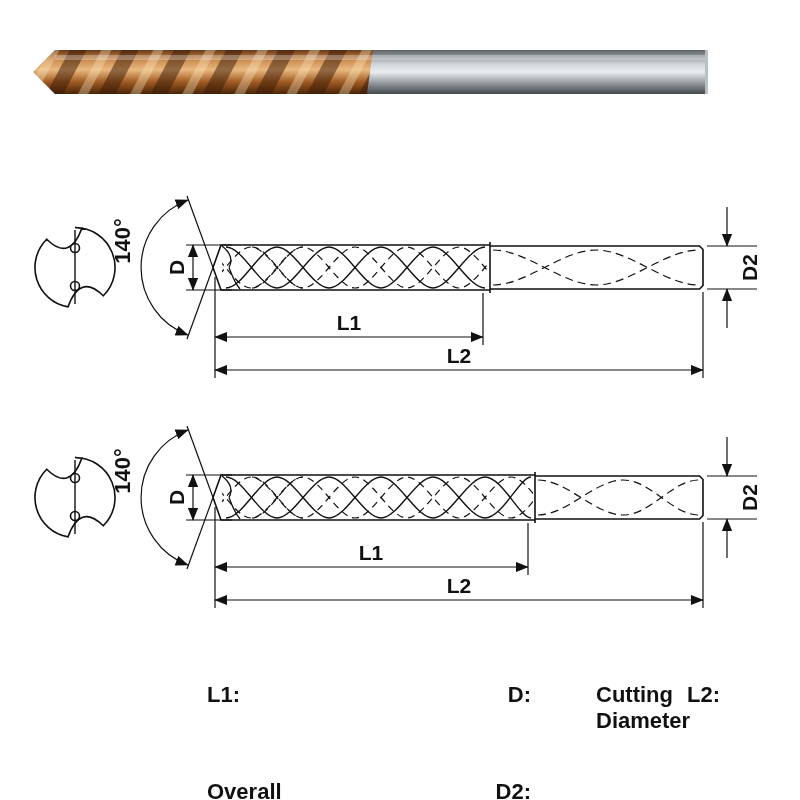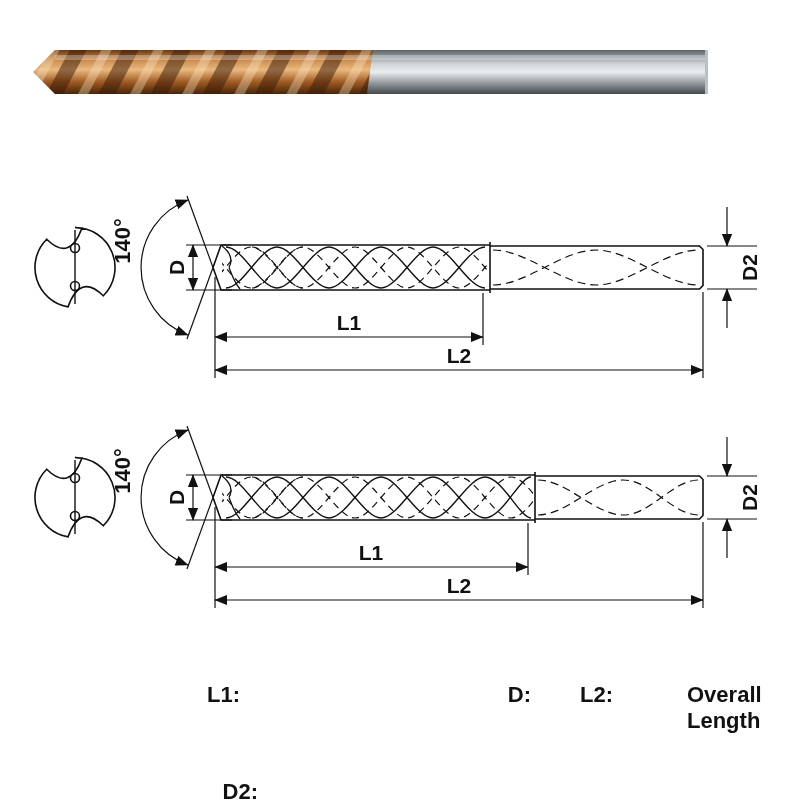--- a/index.html
+++ b/index.html
@@ -188,19 +188,20 @@
       <text x="176" y="82.5" dominant-baseline="central" transform="rotate(-90 176 82.5)">D</text>
       <text x="749" y="82.5" dominant-baseline="central" transform="rotate(-90 749 82.5)">D2</text>
       <text x="371" y="145">L1</text>
       <text x="459" y="178">L2</text>
     </g>
   </svg>
 
   <div class="legend">
     <span class="k1">L1:</span>
     <span class="k2">D:</span>
+    <span class="v2">Cutting Diameter</span>
 
     <span class="k1">L2:</span>
     <span class="v1">Overall Length</span>
     <span class="k2">D2:</span>
   </div>
 
 </div>
 
 </body></html>

